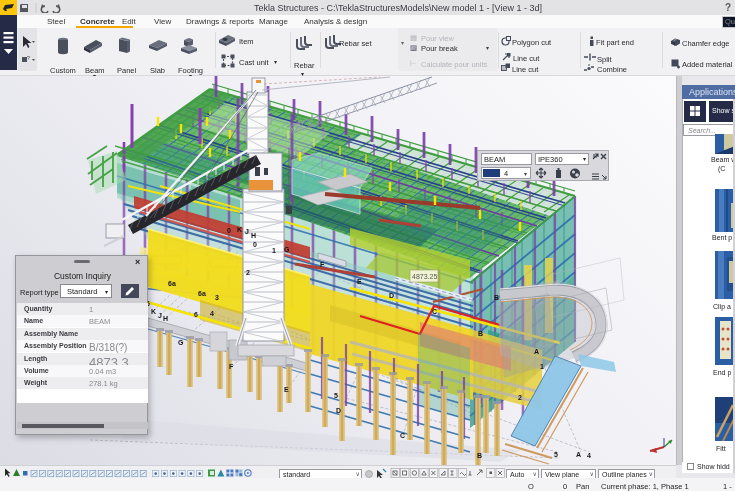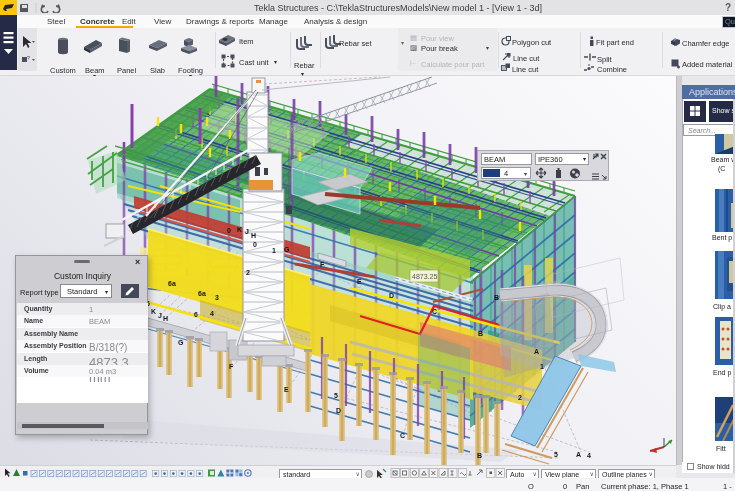--- a/index.html
+++ b/index.html
@@ -120,21 +120,21 @@
         <path d="M11,0 v6 a3,3 0 0,0 3,3 h4" fill="none" stroke="#4a4f5c" stroke-width="2"></path>
       </svg>
       <div class="ric" style="left:339px;top:11px">Rebar set</div>
       <div class="ric" style="left:401px;top:11px;font-size:6px;color:#666">▾</div>
       <div class="ric gray" style="left:410px;top:5px">▦</div>
       <div class="ric gray" style="left:421px;top:6px">Pour view</div>
       <div class="ric" style="left:410px;top:15px;color:#44495a">▨</div>
       <div class="ric" style="left:421px;top:16px">Pour break</div>
       <div class="ric" style="left:486px;top:16px;font-size:6px;color:#444">▾</div>
       <div class="ric gray" style="left:410px;top:31px">⊢</div>
-      <div class="ric gray" style="left:421px;top:32px">Calculate pour part</div>
+      <div class="ric gray" style="left:421px;top:32px">Calculate pour units</div>
       <svg class="abs" style="left:501px;top:8px" width="10" height="10">
         <circle cx="4.5" cy="5.5" r="3.5" fill="none" stroke="#44495a" stroke-width="1.2"></circle>
         <rect x="5.5" y="0.5" width="4" height="4" fill="#f1f1f3" stroke="#44495a" stroke-width="1"></rect>
       </svg>
       <div class="ric" style="left:512px;top:10px">Polygon cut</div>
       <svg class="abs" style="left:502px;top:24px" width="10" height="9">
         <path d="M1,8 L7,2 M7,2 l-4,0 m4,0 l0,4" stroke="#44495a" stroke-width="1.1" fill="none"></path>
         <rect x="5" y="1" width="3.5" height="3.5" fill="#44495a"></rect>
       </svg>
       <div class="ric" style="left:513px;top:26px">Line cut</div>
@@ -844,20 +844,24 @@
           <span style="position:absolute;left:72px;top:2px;font-size:10px;color:#8a8a90">B/318(?)</span>
         </div>
         <div class="abs" style="left:0;top:50px;width:131px;height:12px;background:#ededf0">
           <span style="position:absolute;left:7px;top:2px;font-weight:bold;font-size:7px;color:#3a3a40">Length</span>
           <span style="position:absolute;left:72px;top:2px;font-size:13px;color:#8a8a90">4873.3 mm</span>
         </div>
         <div class="abs" style="left:0;top:62px;width:131px;height:12px;background:#f8f8fa">
           <span style="position:absolute;left:7px;top:2px;font-weight:bold;font-size:7px;color:#3a3a40">Volume</span>
           <span style="position:absolute;left:72px;top:2px;font-size:7.5px;color:#8a8a90">0.04 m3</span>
         </div>
+        <div class="abs" style="left:0;top:74px;width:131px;height:12px;background:#ededf0">
+          <span style="position:absolute;left:7px;top:2px;font-weight:bold;font-size:7px;color:#3a3a40">Weight</span>
+          <span style="position:absolute;left:72px;top:2px;font-size:7.5px;color:#8a8a90">278.1 kg</span>
+        </div>
       </div>
       <div class="abs" style="left:1px;top:166px;width:131px;height:7px;background:#c3c3c8">
         <div class="abs" style="left:5px;top:1.5px;width:82px;height:4px;background:#58585e"></div>
       </div>
     </div>
     <div class="abs" style="left:676px;top:76px;width:6px;height:389px;background:#cdcdd2;border-left:1px solid #b8b8be"></div>
     <div id="apps">
       <div class="abs" style="left:6px;top:0px;width:53px;height:389px;background:#fff;border-left:1px solid #b0b0b8"></div>
       <div class="abs" style="left:6px;top:0px;width:53px;height:14px;background:#4f6ca3;color:#dce4f2;font-size:9px;padding:2px 0 0 7px">Applications</div>
       <div class="abs" style="left:8px;top:16px;width:22px;height:21px;background:#252b47"><svg width="22" height="21">

